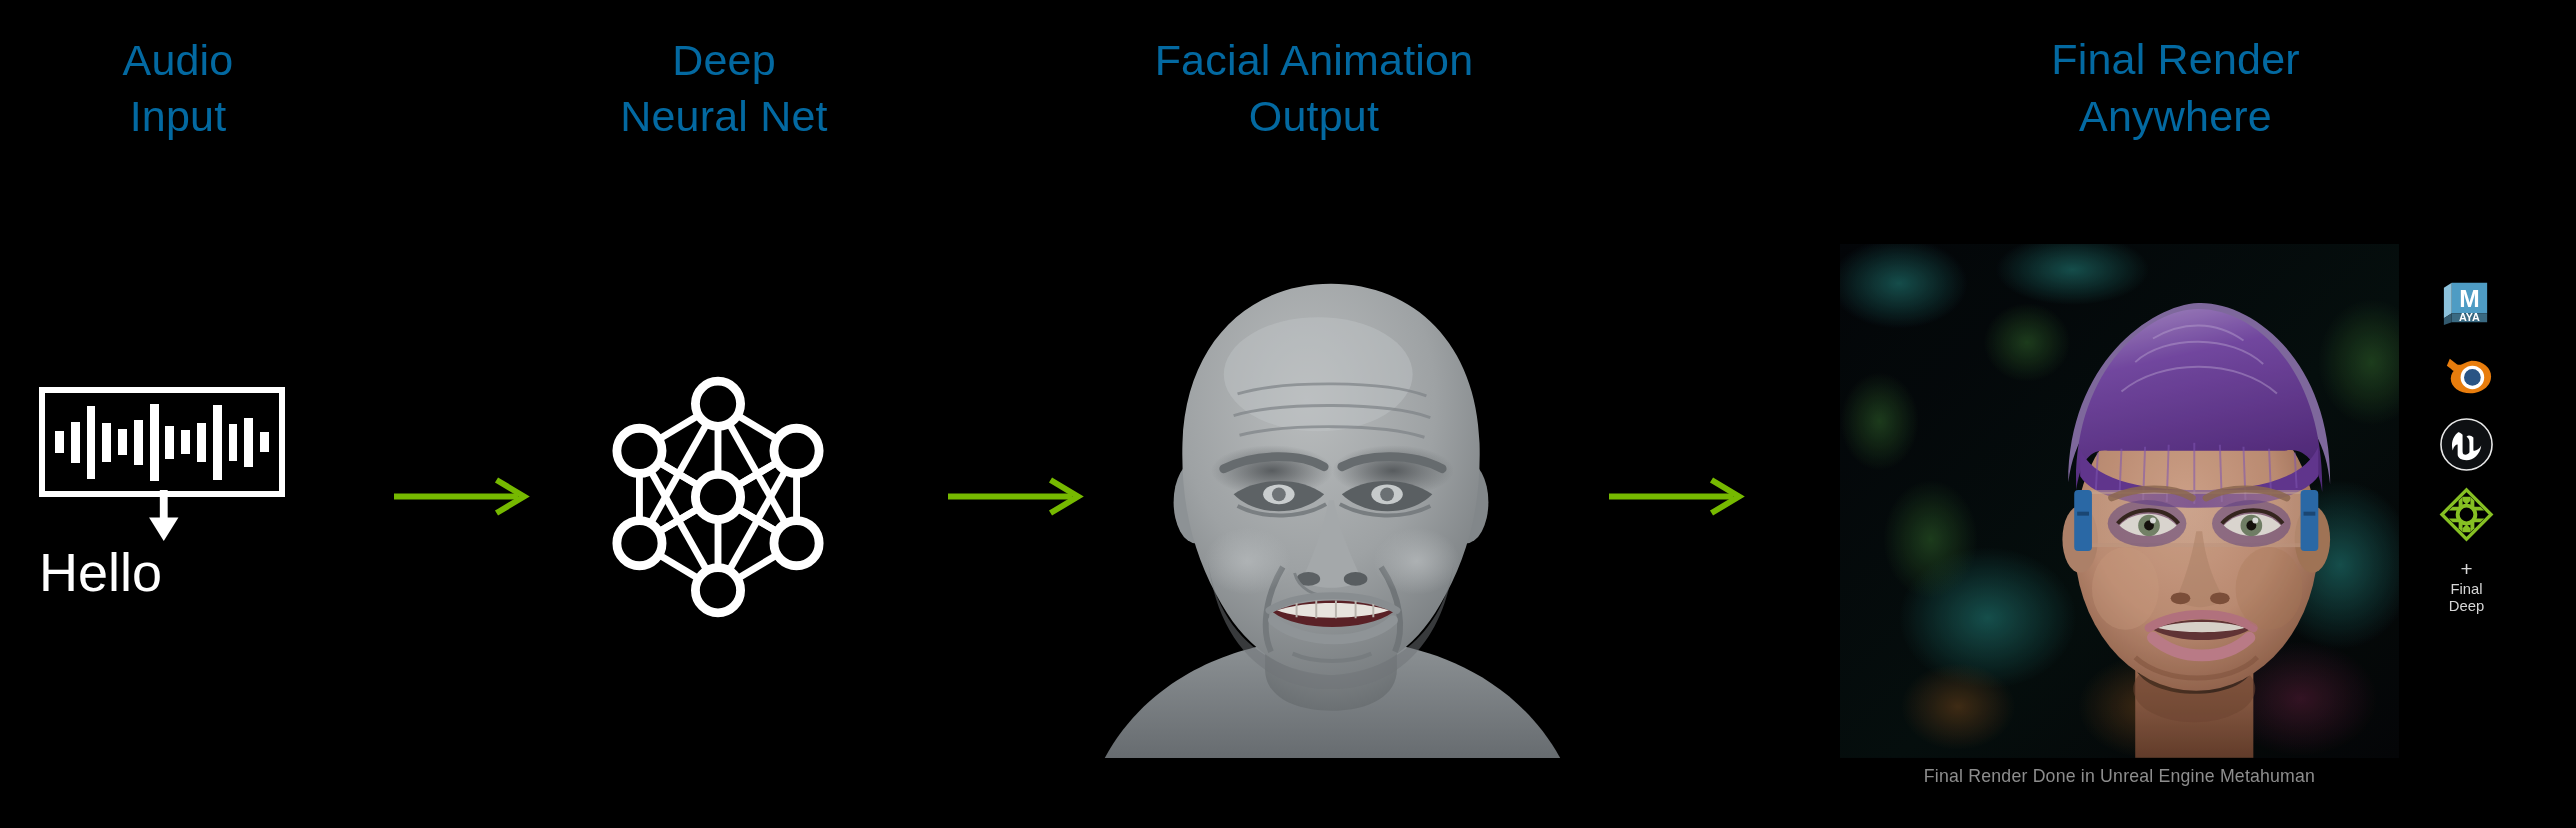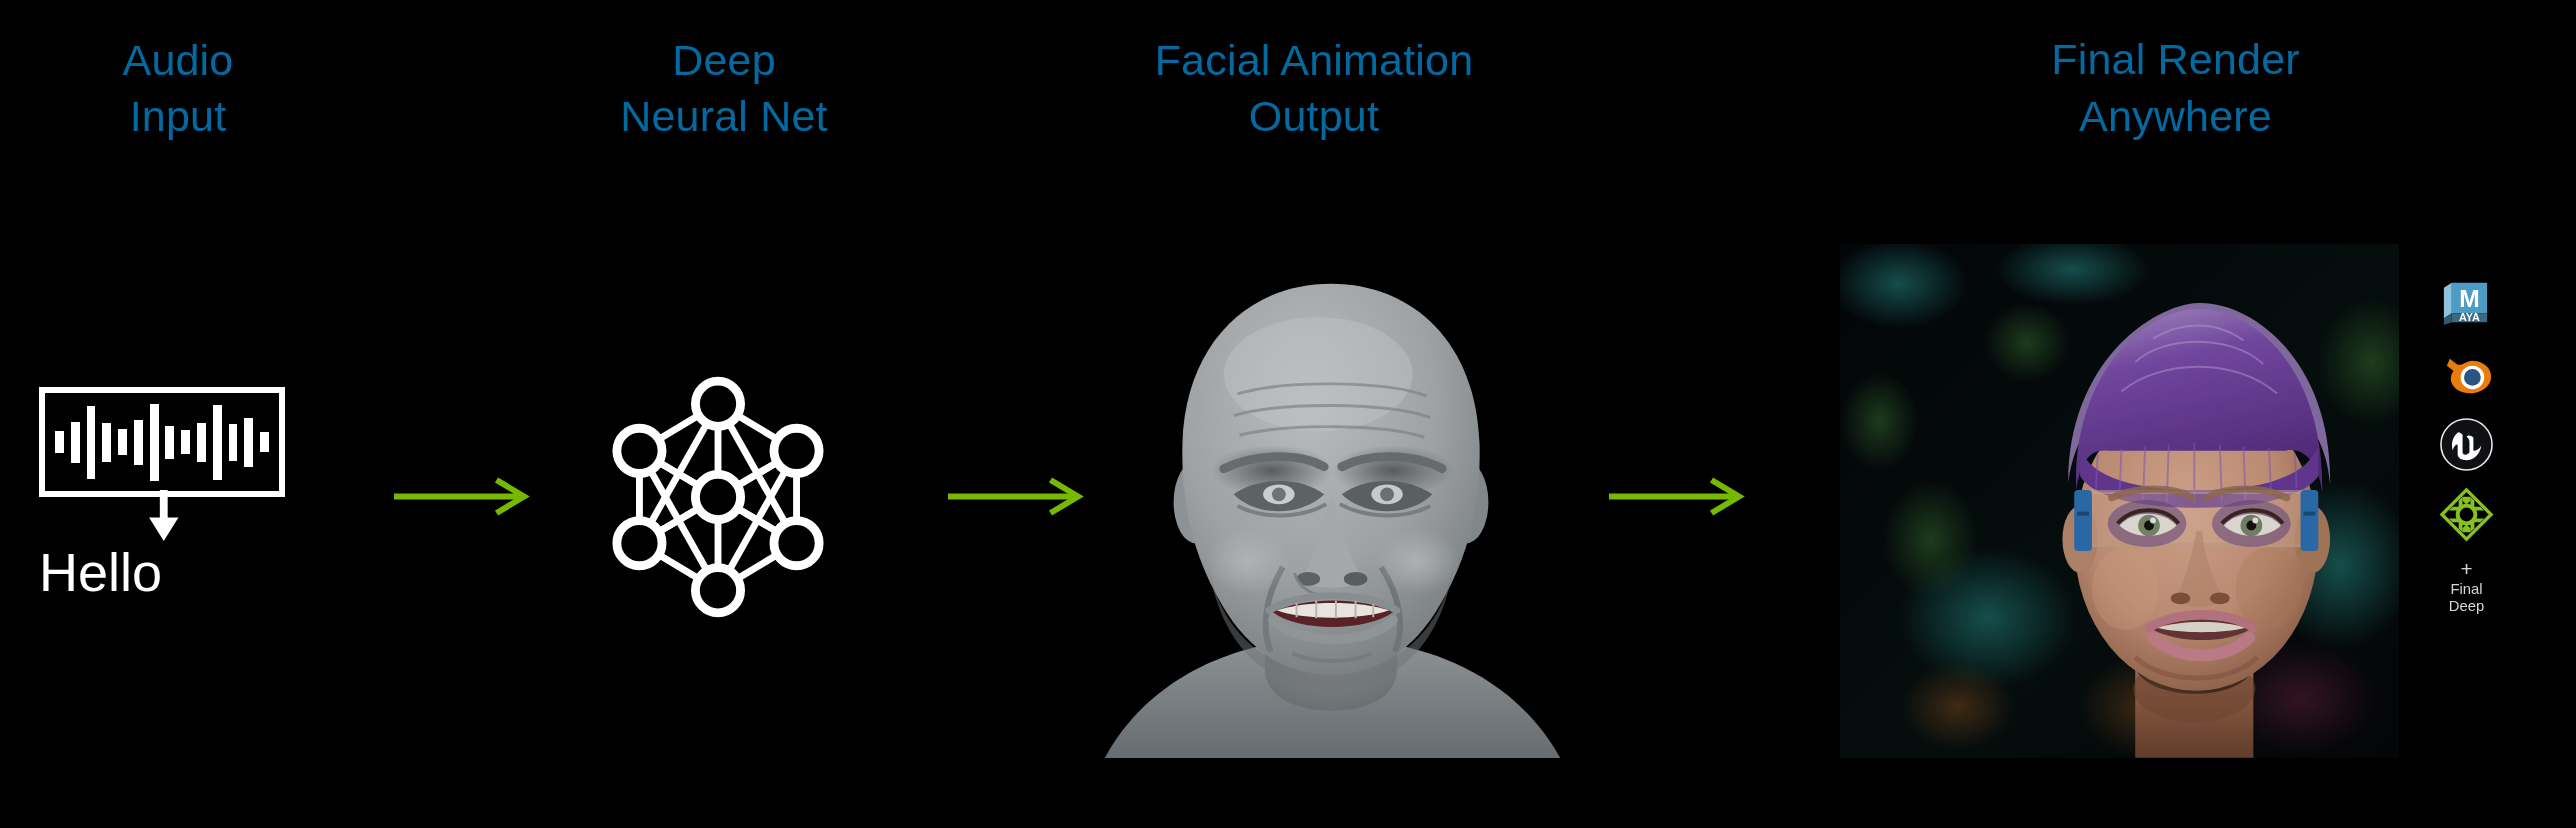--- a/index.html
+++ b/index.html
@@ -464,15 +464,16 @@
       </svg>
     </div>
 
     <div id="more-apps">
       <span class="plus">+</span>
       <span>Final</span><br>
       <span>Deep</span>
     </div>
   </div>
 
+  <div id="render-caption">Final Render Done in Unreal Engine Metahuman</div>
 
 </div>
 
 
 </body></html>

